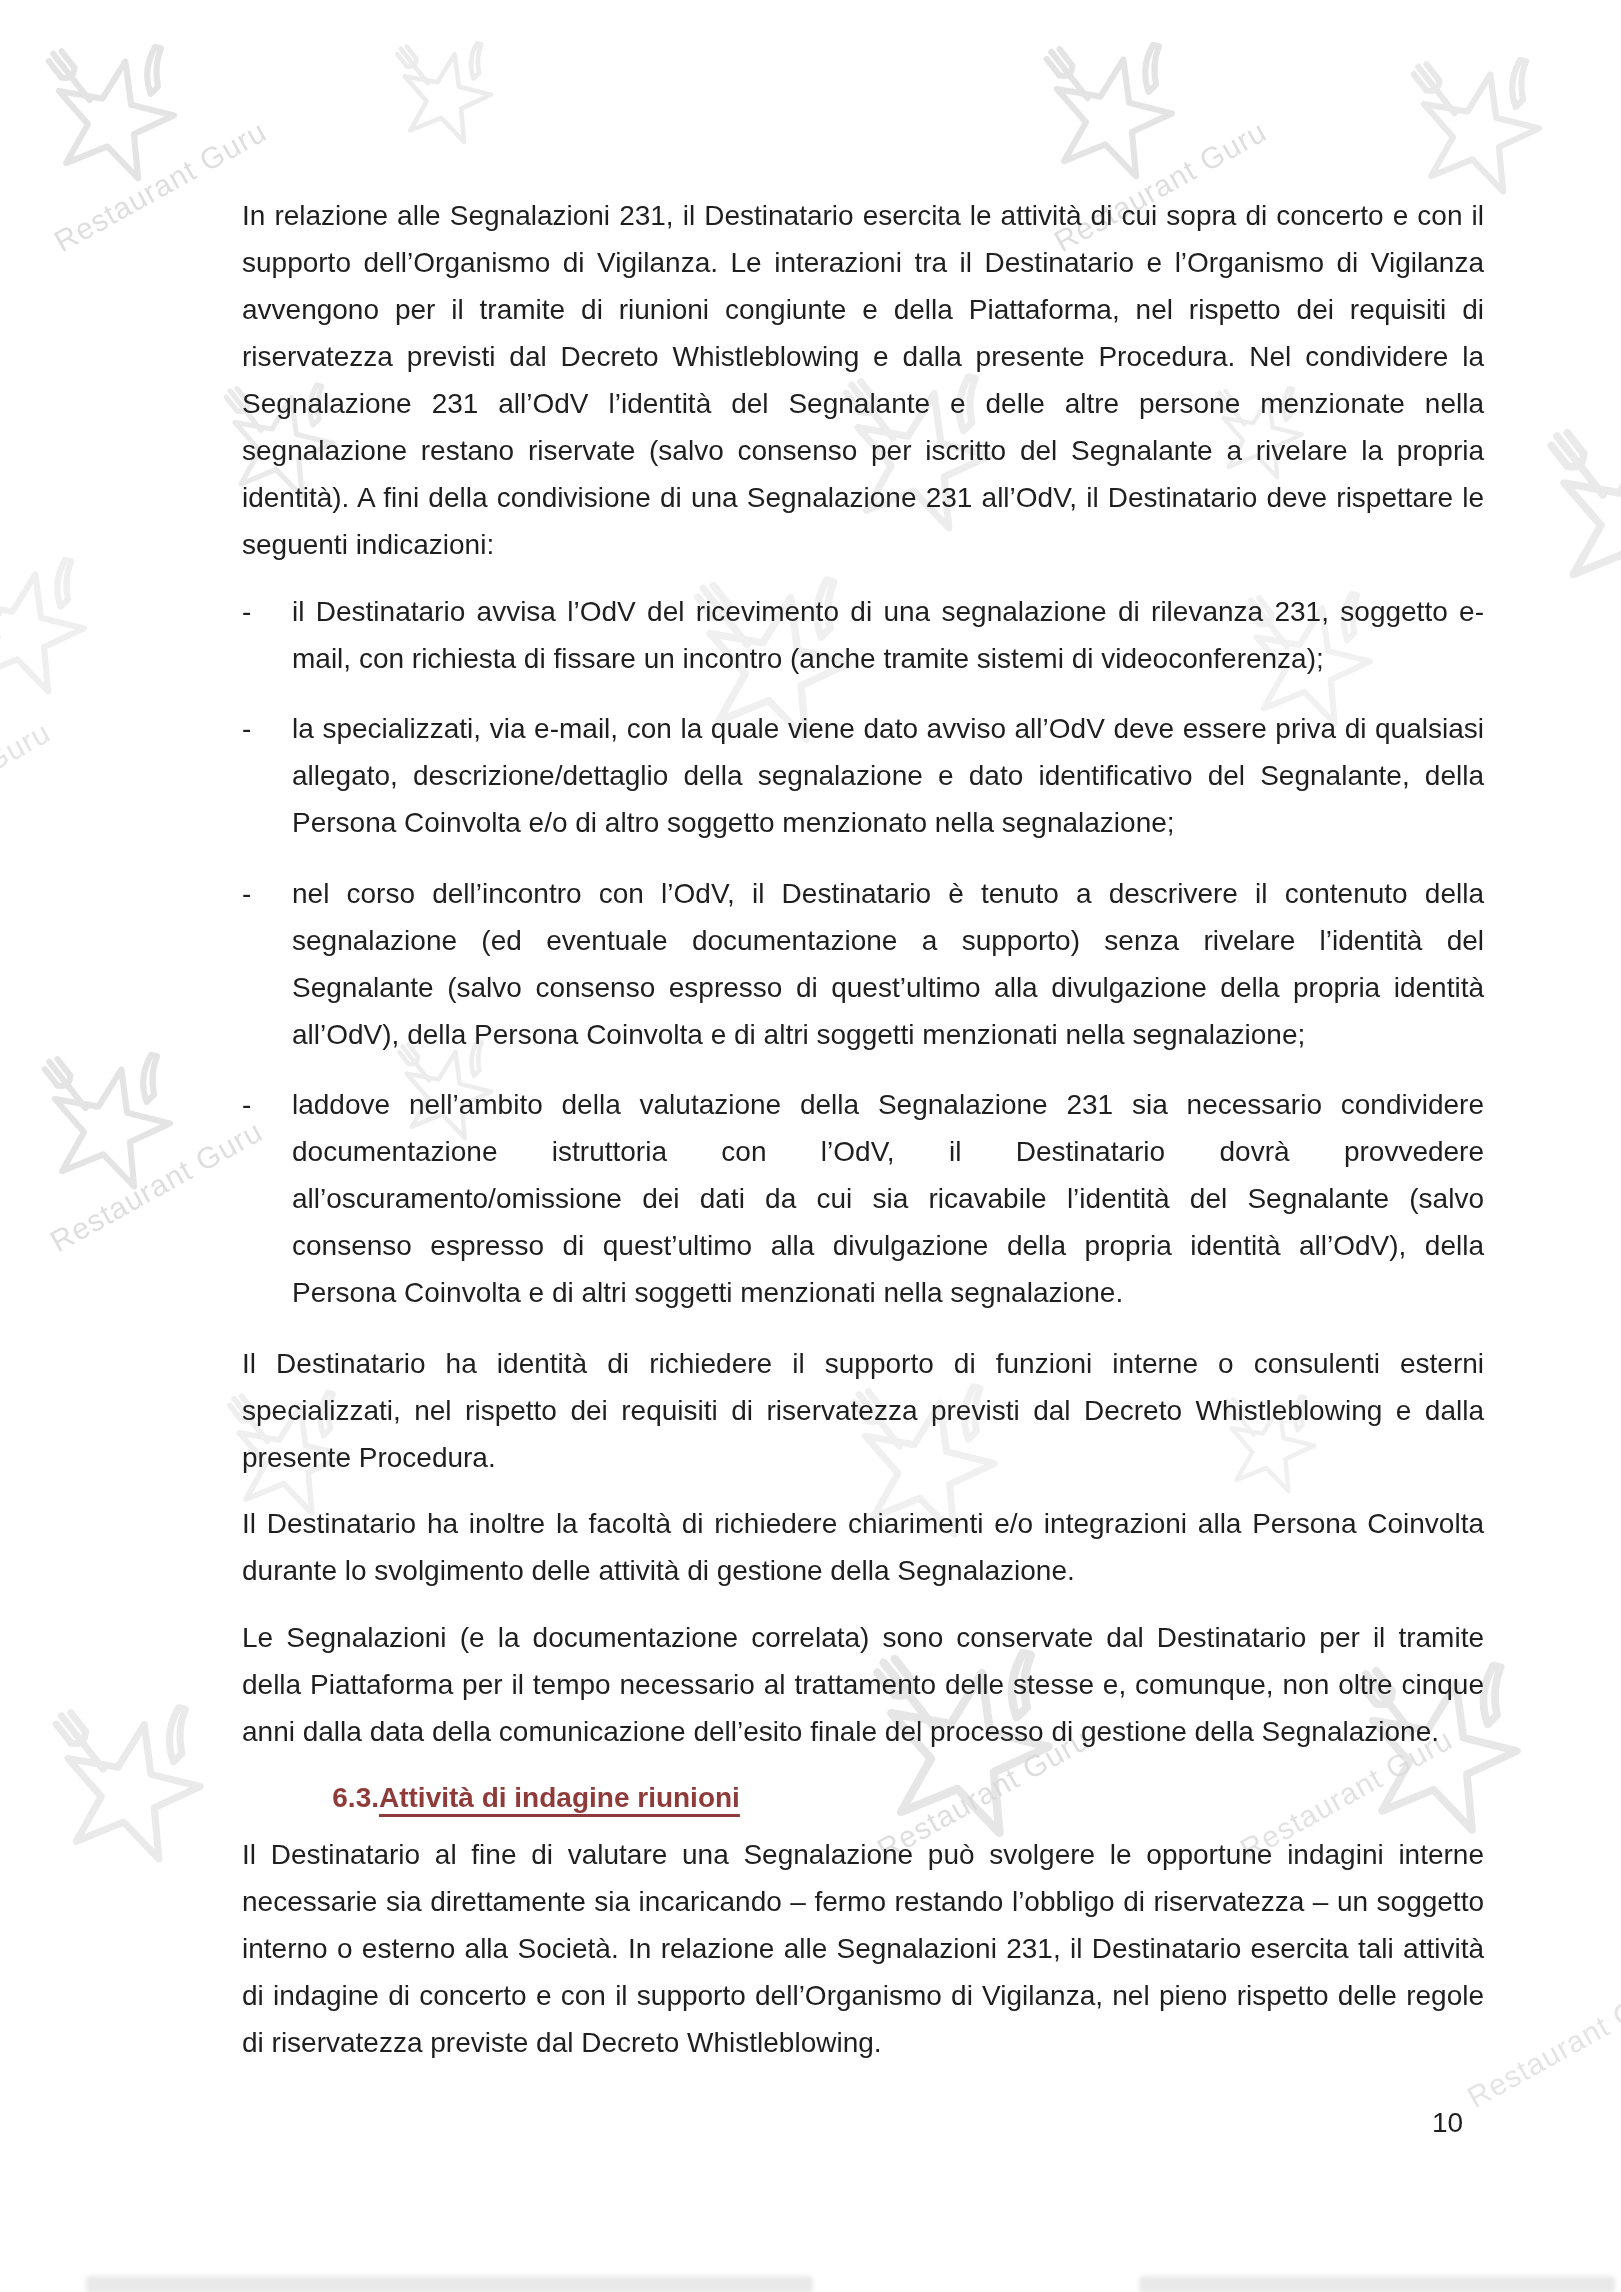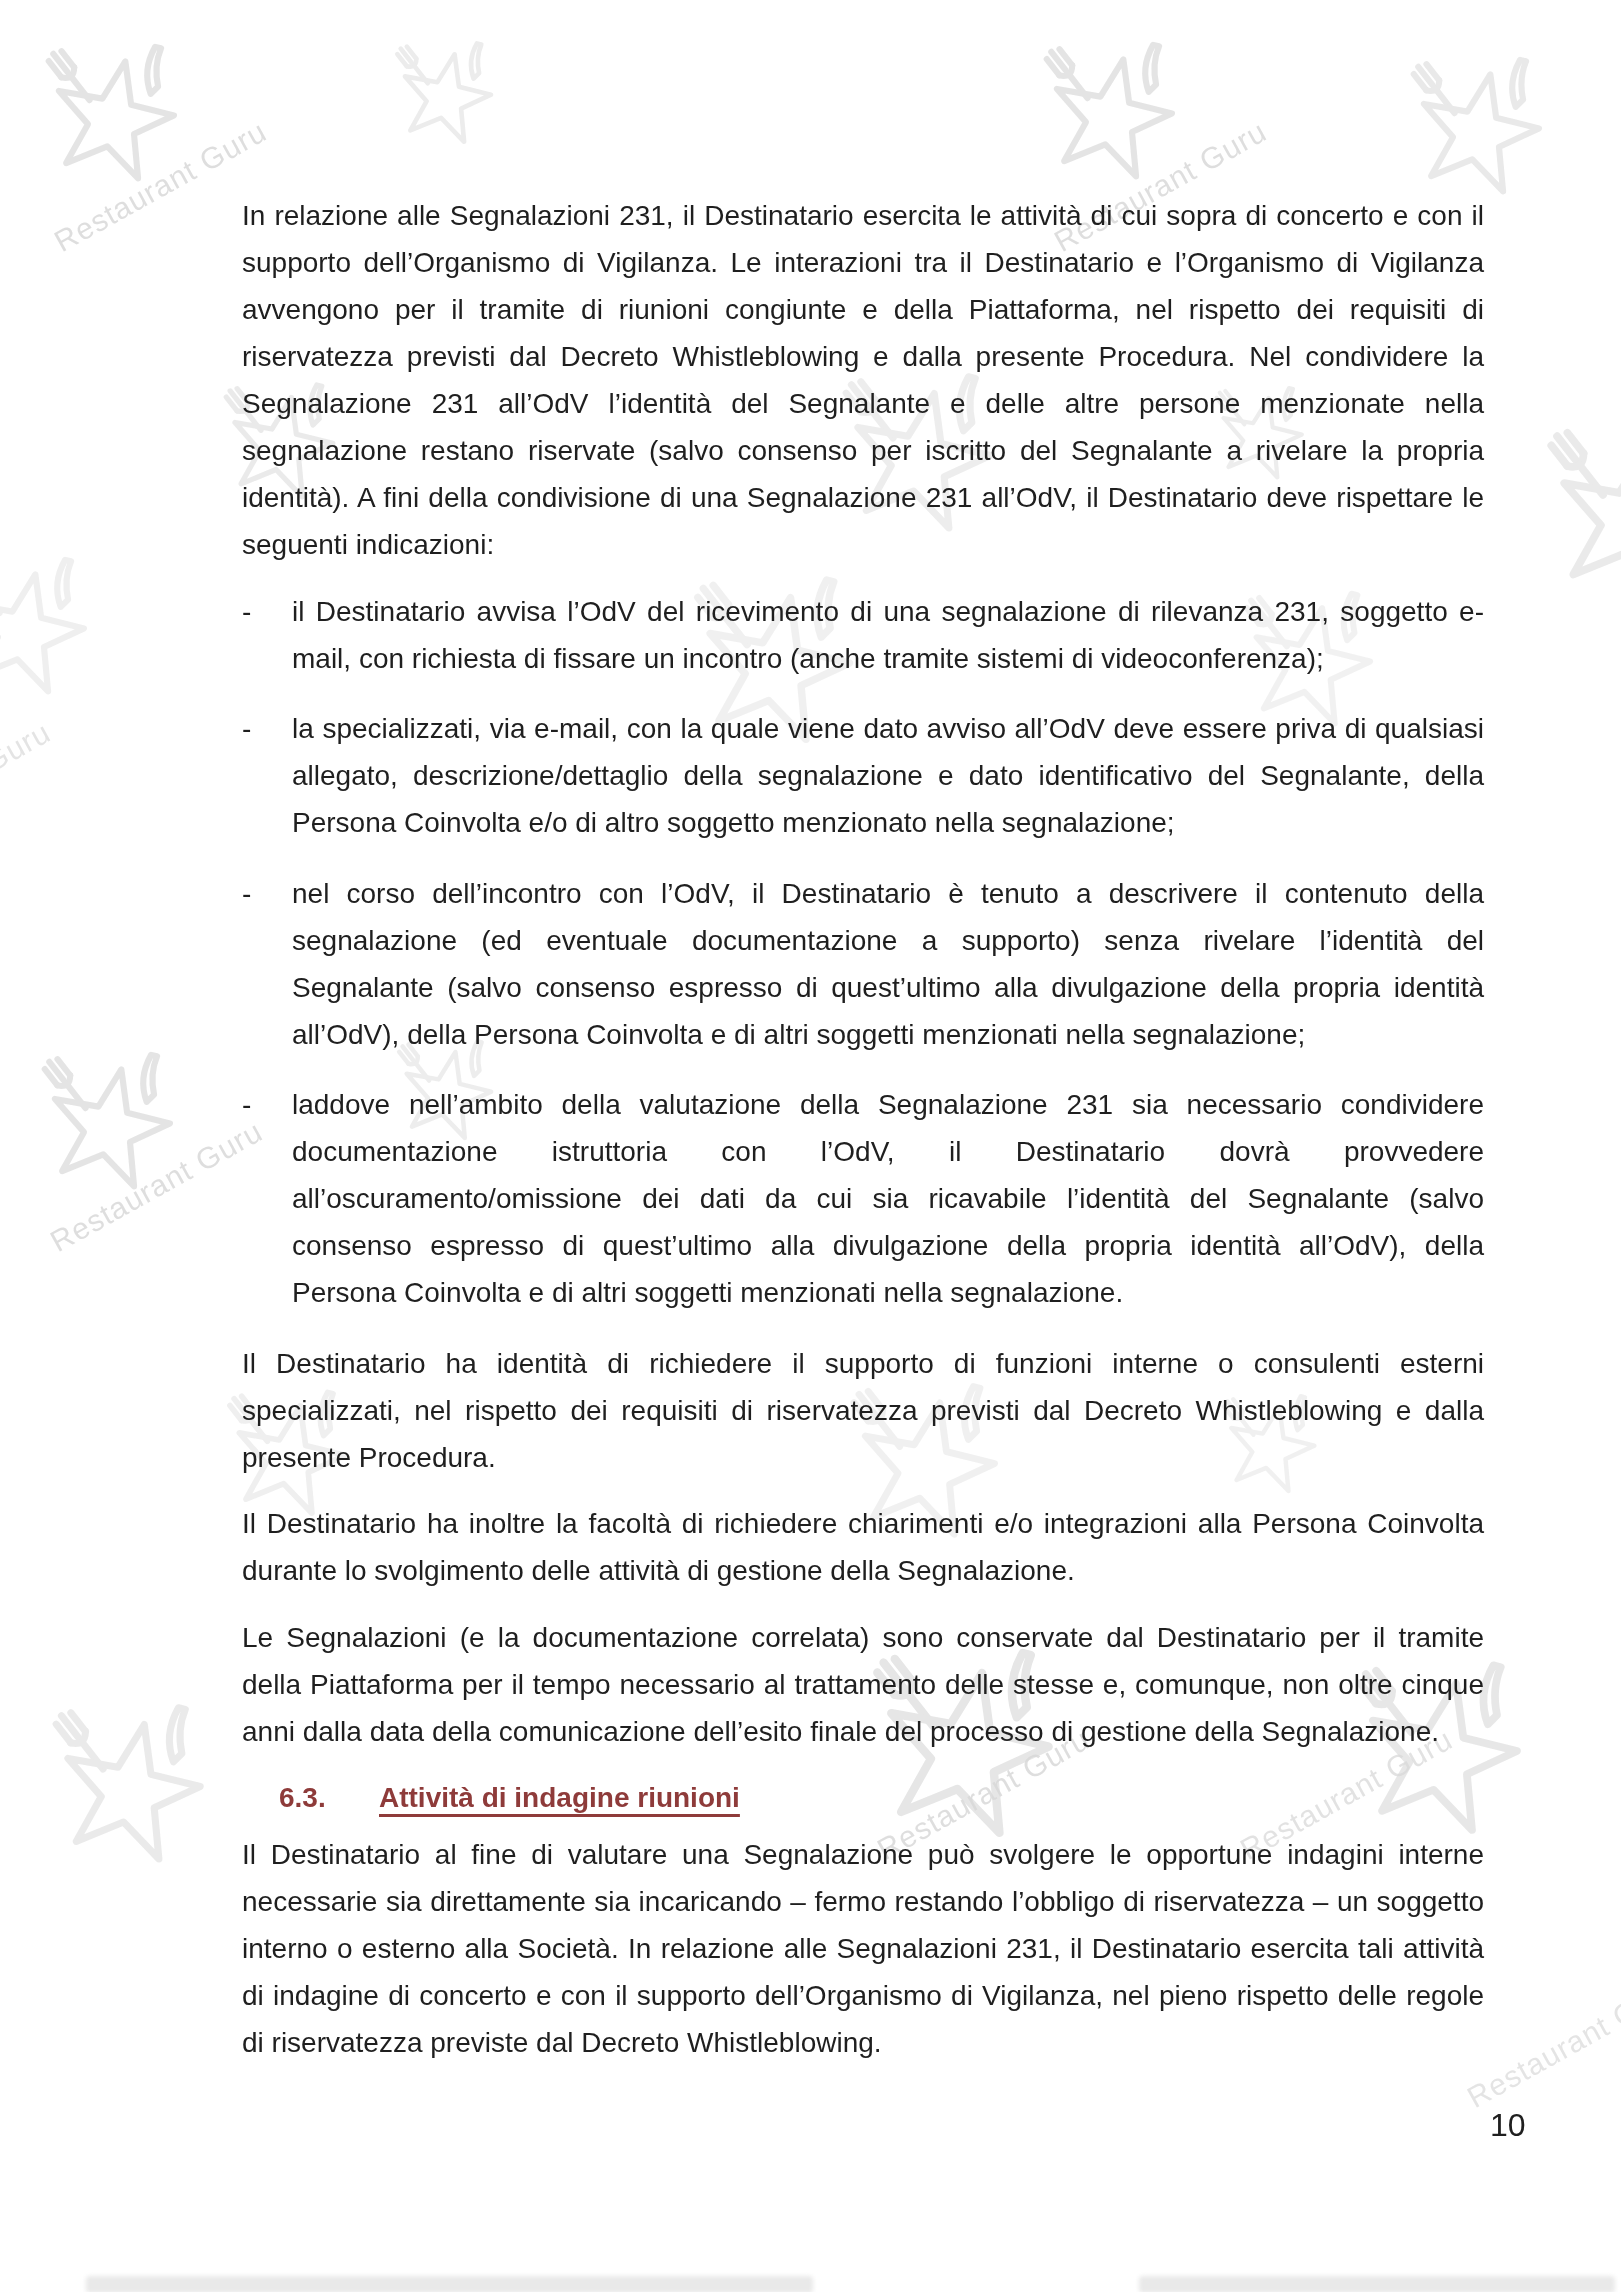--- a/index.html
+++ b/index.html
@@ -51,33 +51,33 @@
   .dash-marker{
     position:absolute;
     left:0;top:0;
   }
   .italic{}
   .section-heading{
     display:flex;
     margin:11.8px 0 9.8px 37px;
     font-weight:bold;
     color:#8e3b3a;
-    text-align:left;
+    text-align:right;
   }
   .heading-number{width:100px;flex:0 0 auto;}
   .heading-title{
     text-decoration:underline;
     text-decoration-thickness:2.5px;
     text-underline-offset:6.9px;
   }
   .page-number{
     position:absolute;
-    left:1490px;top:2107px;
+    left:1432px;top:2107px;
     z-index:1;
-    font-size:32px;
+    font-size:28px;
   }
 </style>
 </head>
 <body>
 
 <svg width="0" height="0" style="position:absolute" aria-hidden="true">
   <symbol id="rg-star" viewBox="0 0 100 100">
     <g fill="none" stroke="#e2e2e2" stroke-width="4.2" stroke-linecap="round" stroke-linejoin="round">
       <g transform="rotate(-38 22 22)">
         <path d="M15 6 L15 20"></path>

